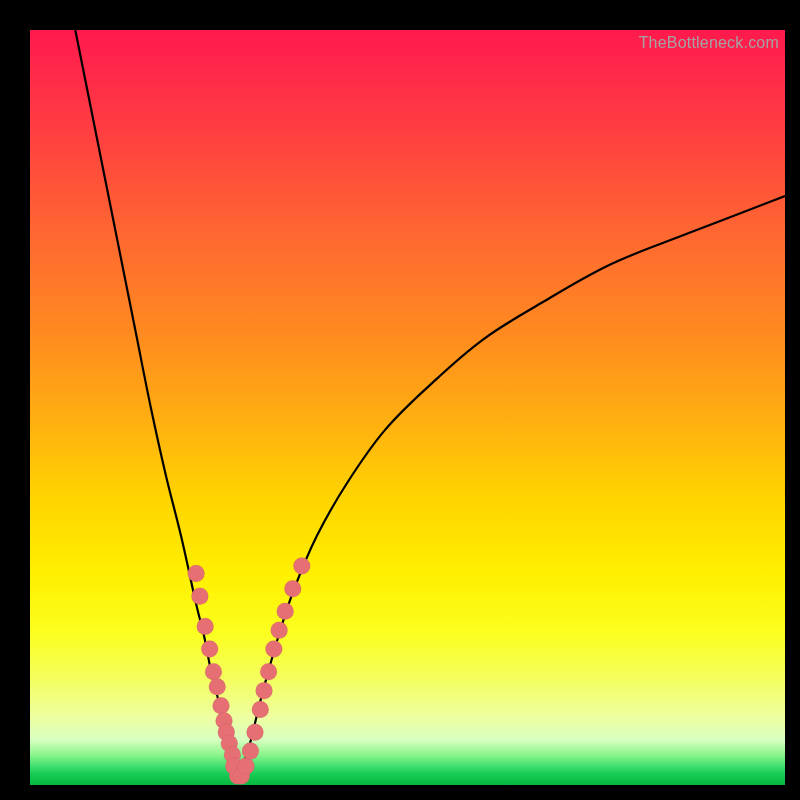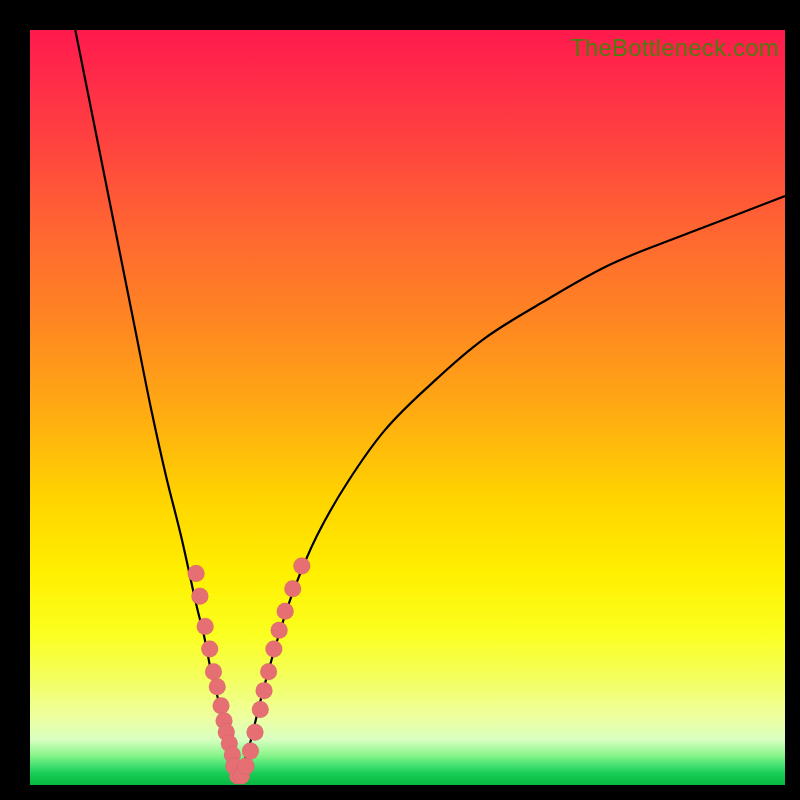--- a/index.html
+++ b/index.html
@@ -44,22 +44,22 @@
       #8cf58c 96%,
       #40e070 97.5%,
       #18cc55 98.5%,
       #06b840 100%
     );
   }
   .watermark {
     position: absolute;
     top: 4px;
     right: 6px;
-    color: #4d7c0f;
-    font-size: 24px;
+    color: #a3a3a3;
+    font-size: 16px;
     letter-spacing: 0.2px;
     font-weight: 500;
     user-select: none;
     margin-left: 44px;
   }
   svg.curve {
     position: absolute;
     left: 0; top: 0;
     width: 100%; height: 100%;
   }

